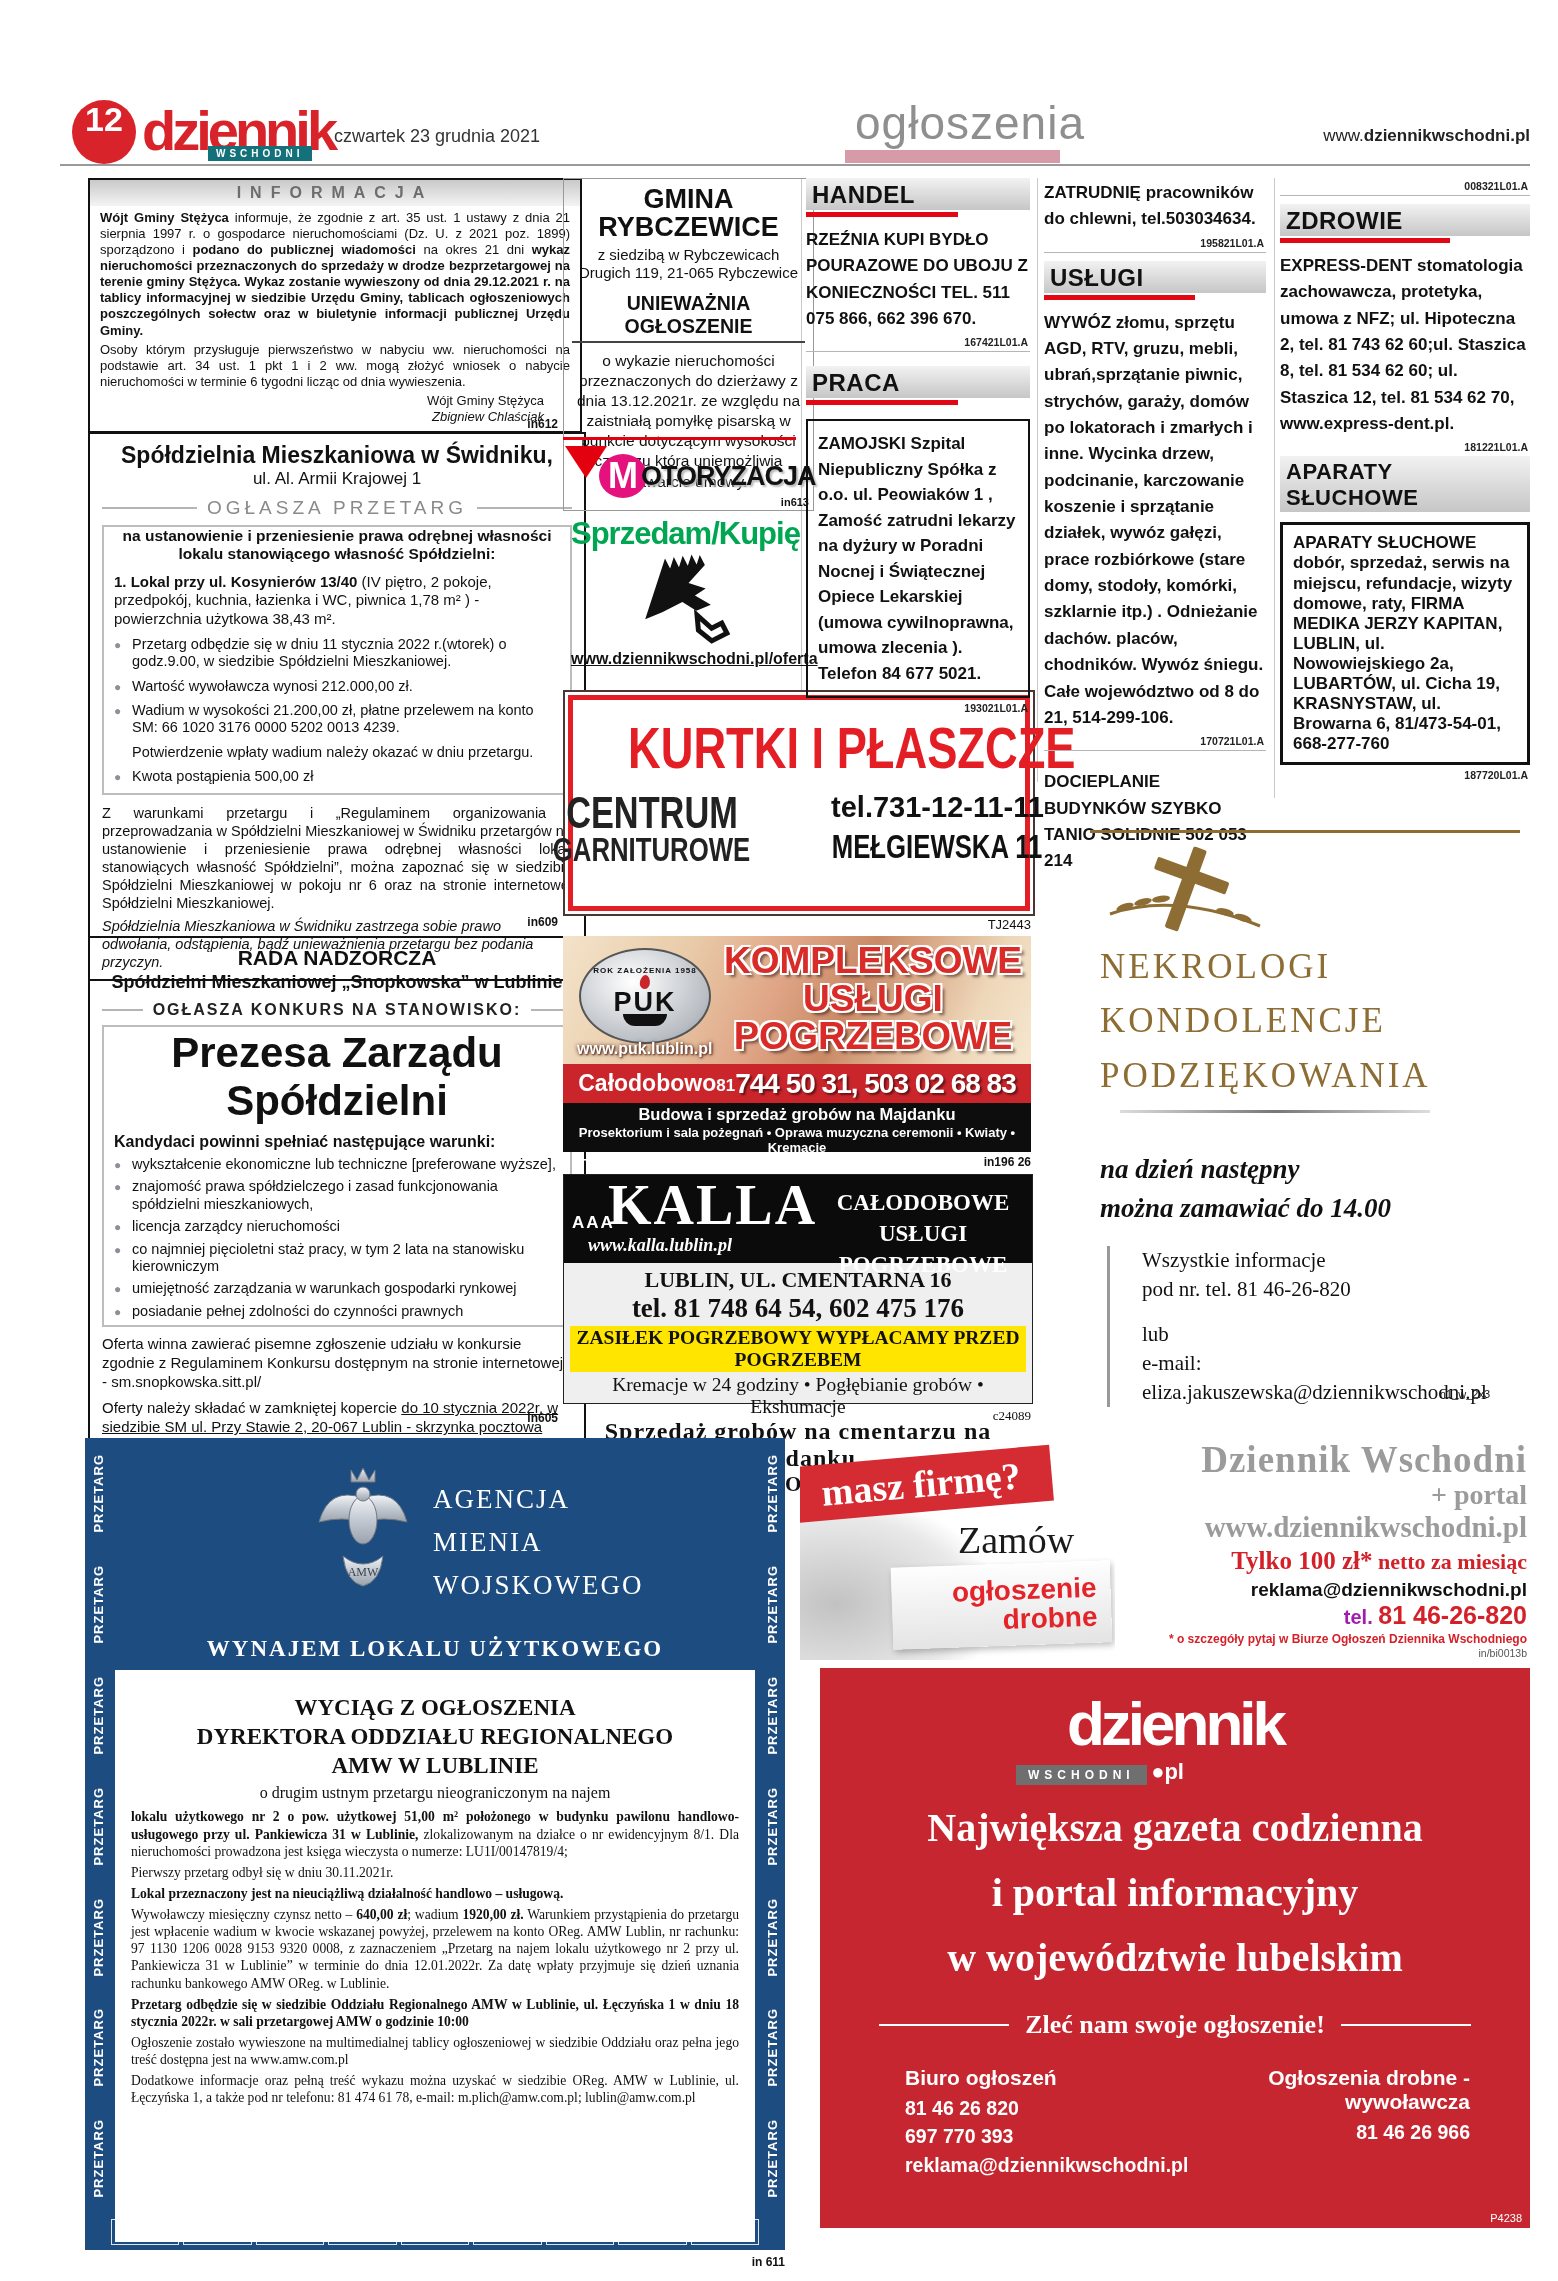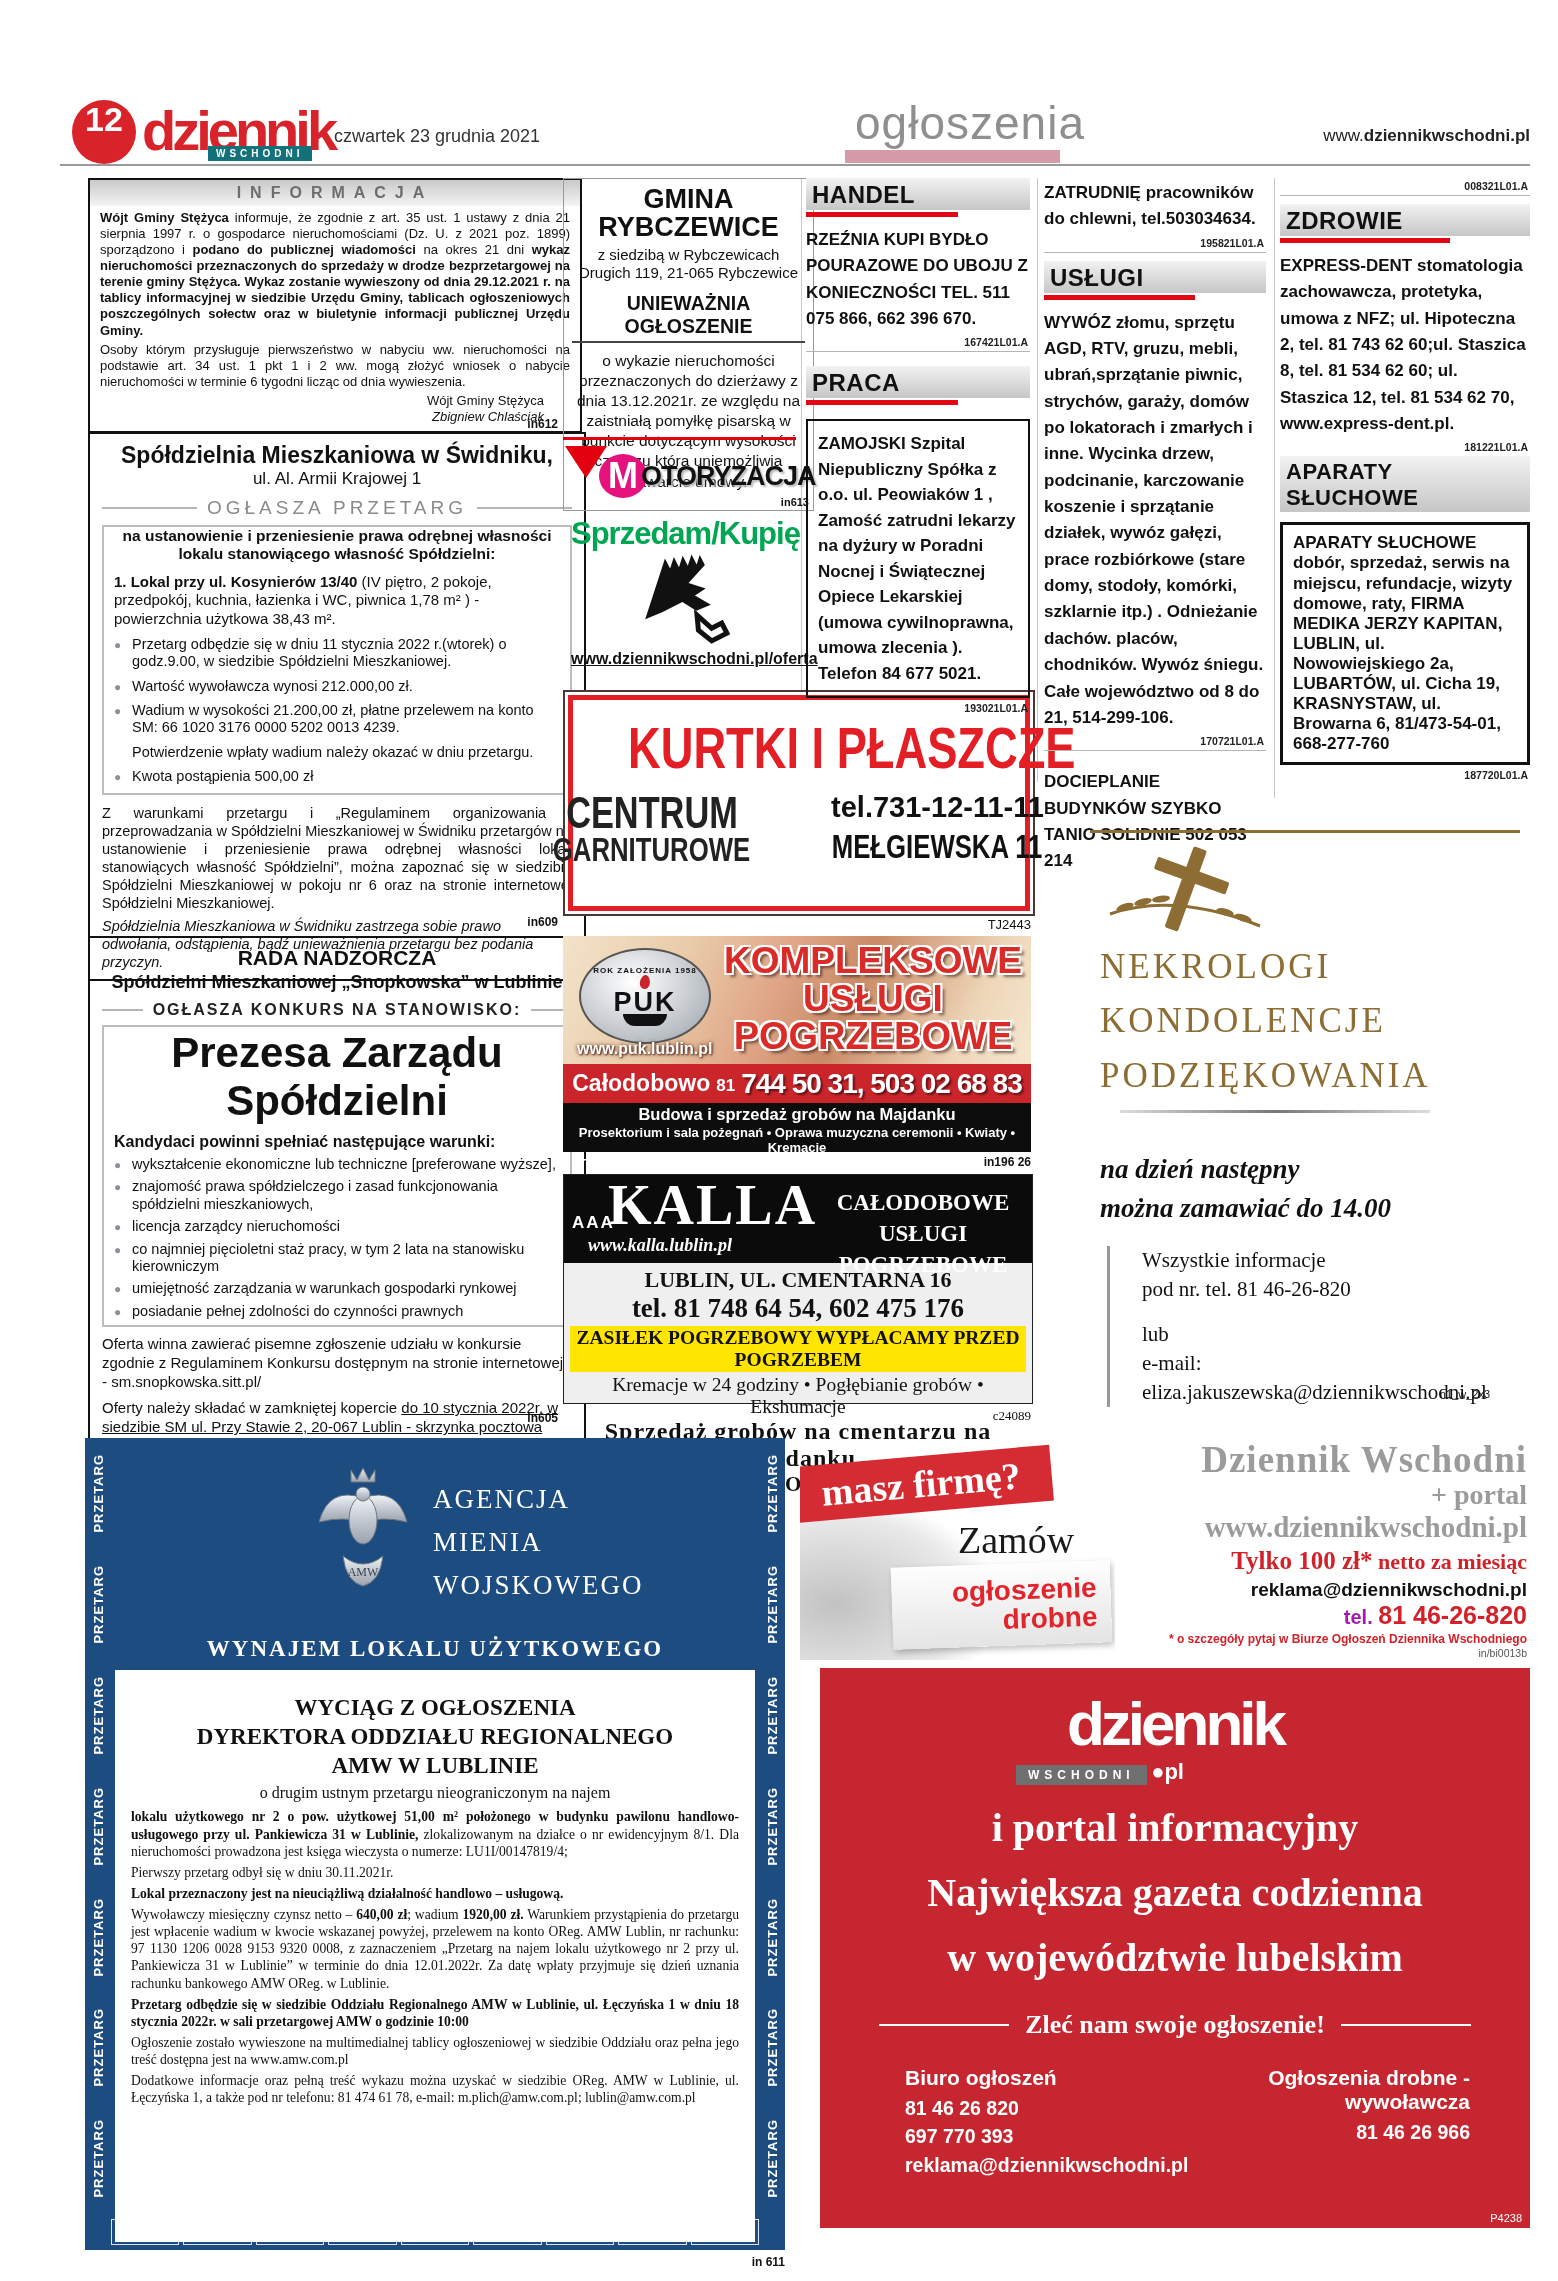--- a/index.html
+++ b/index.html
@@ -107,21 +107,21 @@
   #puk .oval .nm{font-size:27px;font-weight:800;letter-spacing:2px;line-height:.9}
   #puk .oval .bowl{width:44px;height:12px;background:#111;border-radius:0 0 22px 22px}
   #puk .flame{width:10px;height:14px;background:#c9252b;border-radius:50% 50% 50% 50%/60% 60% 40% 40%;
               transform:rotate(8deg);margin-bottom:1px}
   #puk .url{position:absolute;left:14px;bottom:6px;color:#fff;font-weight:800;font-size:16px;
             text-shadow:1px 1px 2px #5a2b1c,0 0 4px #5a2b1c}
   #puk .ttl{position:absolute;left:160px;top:6px;width:300px;text-align:center;font-weight:800;
             color:#d92b27;line-height:1.02;
             text-shadow:-2px -2px 0 #fff,2px -2px 0 #fff,-2px 2px 0 #fff,2px 2px 0 #fff,4px 4px 3px rgba(40,10,5,.55)}
   #puk .ttl .a{font-size:37px}#puk .ttl .bb{font-size:37px}#puk .ttl .c{font-size:38px}
-  #puk .redband{height:39px;background:#c9252b;color:#fff;display:flex;align-items:center;justify-content:center;gap:6px}
+  #puk .redband{height:39px;background:#c9252b;color:#fff;display:flex;align-items:center;justify-content:center;}
   #puk .redband .cal{font-weight:800;font-size:23px}
   #puk .redband .pfx{font-weight:bold;font-size:17px;margin-top:4px}
   #puk .redband .num{font-weight:800;font-size:28px;letter-spacing:-1px;text-shadow:2px 2px 2px rgba(0,0,0,.5)}
   #puk .blk{height:47px;background:#0d0d0d;color:#fff;text-align:center;padding-top:2px}
   #puk .blk .b1{font-weight:800;font-size:16.5px}
   #puk .blk .b2{font-weight:bold;font-size:13px;margin-top:1px}
   #puk-id{left:563px;top:1152px;width:468px}
   #kalla{left:563px;top:1174px;width:468px;height:228px;border:1px solid #222;background:#efefef}
   #kalla .top{height:84px;background:#0b0b0b;color:#fff;display:flex;padding:4px 8px 0}
   #kalla .lw{width:250px;position:relative}
@@ -573,22 +573,22 @@
     <div class="pid">in/bi0013b</div>
   </div>
 
   <div class="abs" id="redad">
     <div class="logo">
       <span class="dz">dziennik</span><br>
       <span class="sub">WSCHODNI</span>
       <span class="pl">●pl</span>
     </div>
     <div class="lines">
+      <div>Największa gazeta codzienna</div>
       <div>i portal informacyjny</div>
-      <div>Największa gazeta codzienna</div>
       <div>w województwie lubelskim</div>
     </div>
     <div class="cta">
       <div class="ln"></div>
       <div class="t">Zleć nam swoje ogłoszenie!</div>
       <div class="ln"></div>
     </div>
     <div class="cols">
       <div>
         <div class="h">Biuro ogłoszeń</div>

